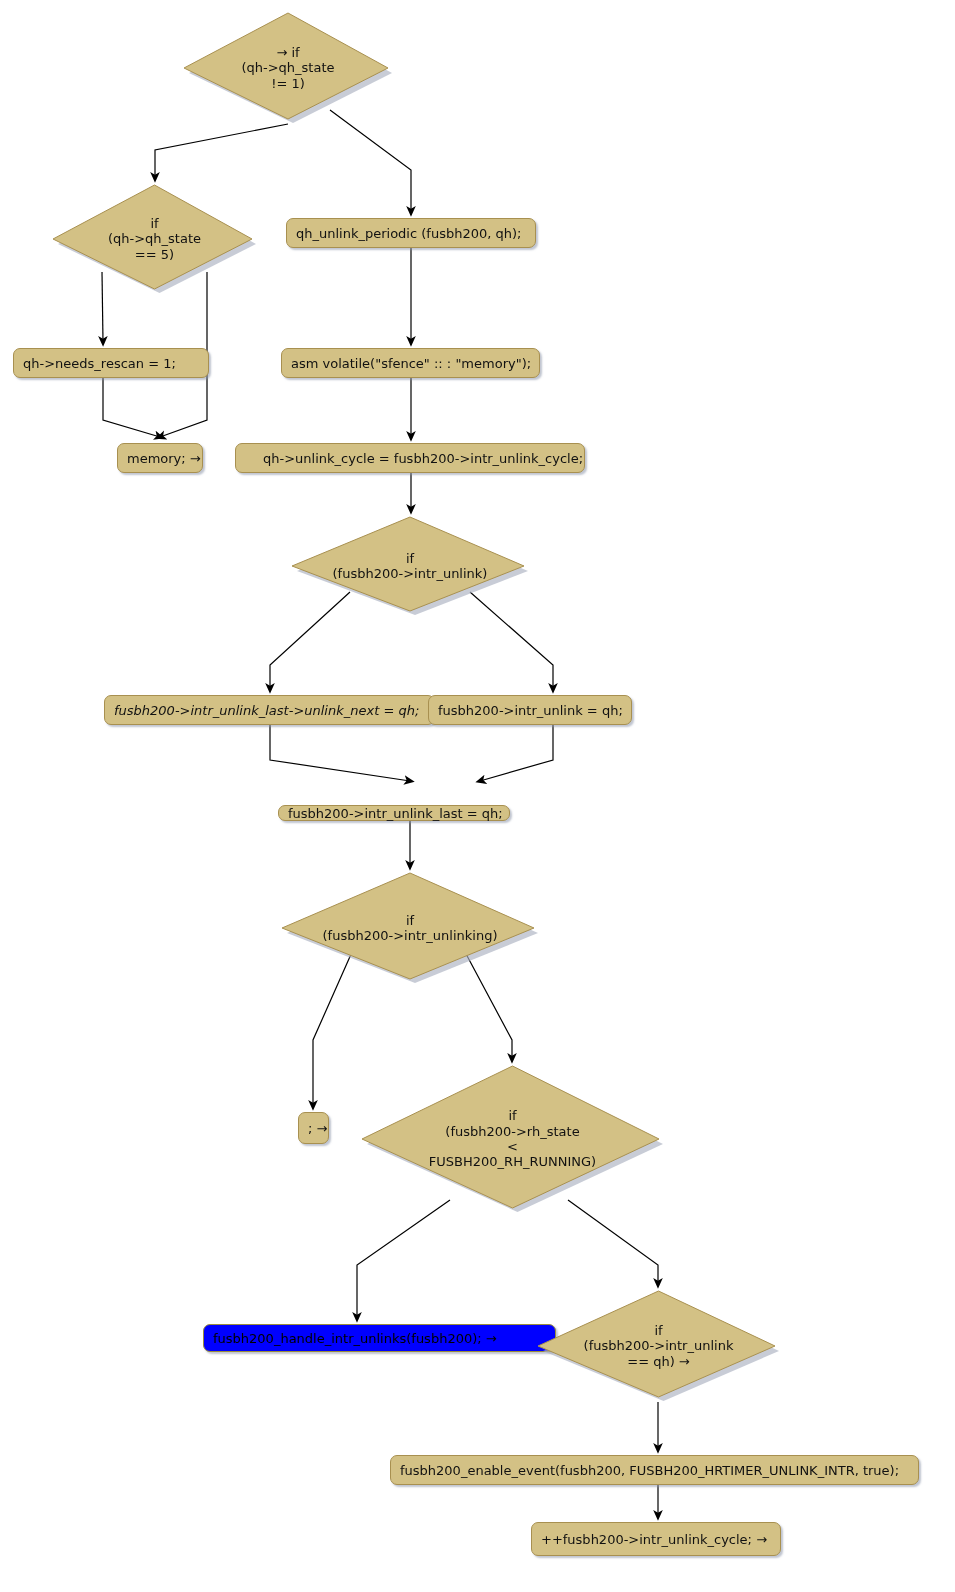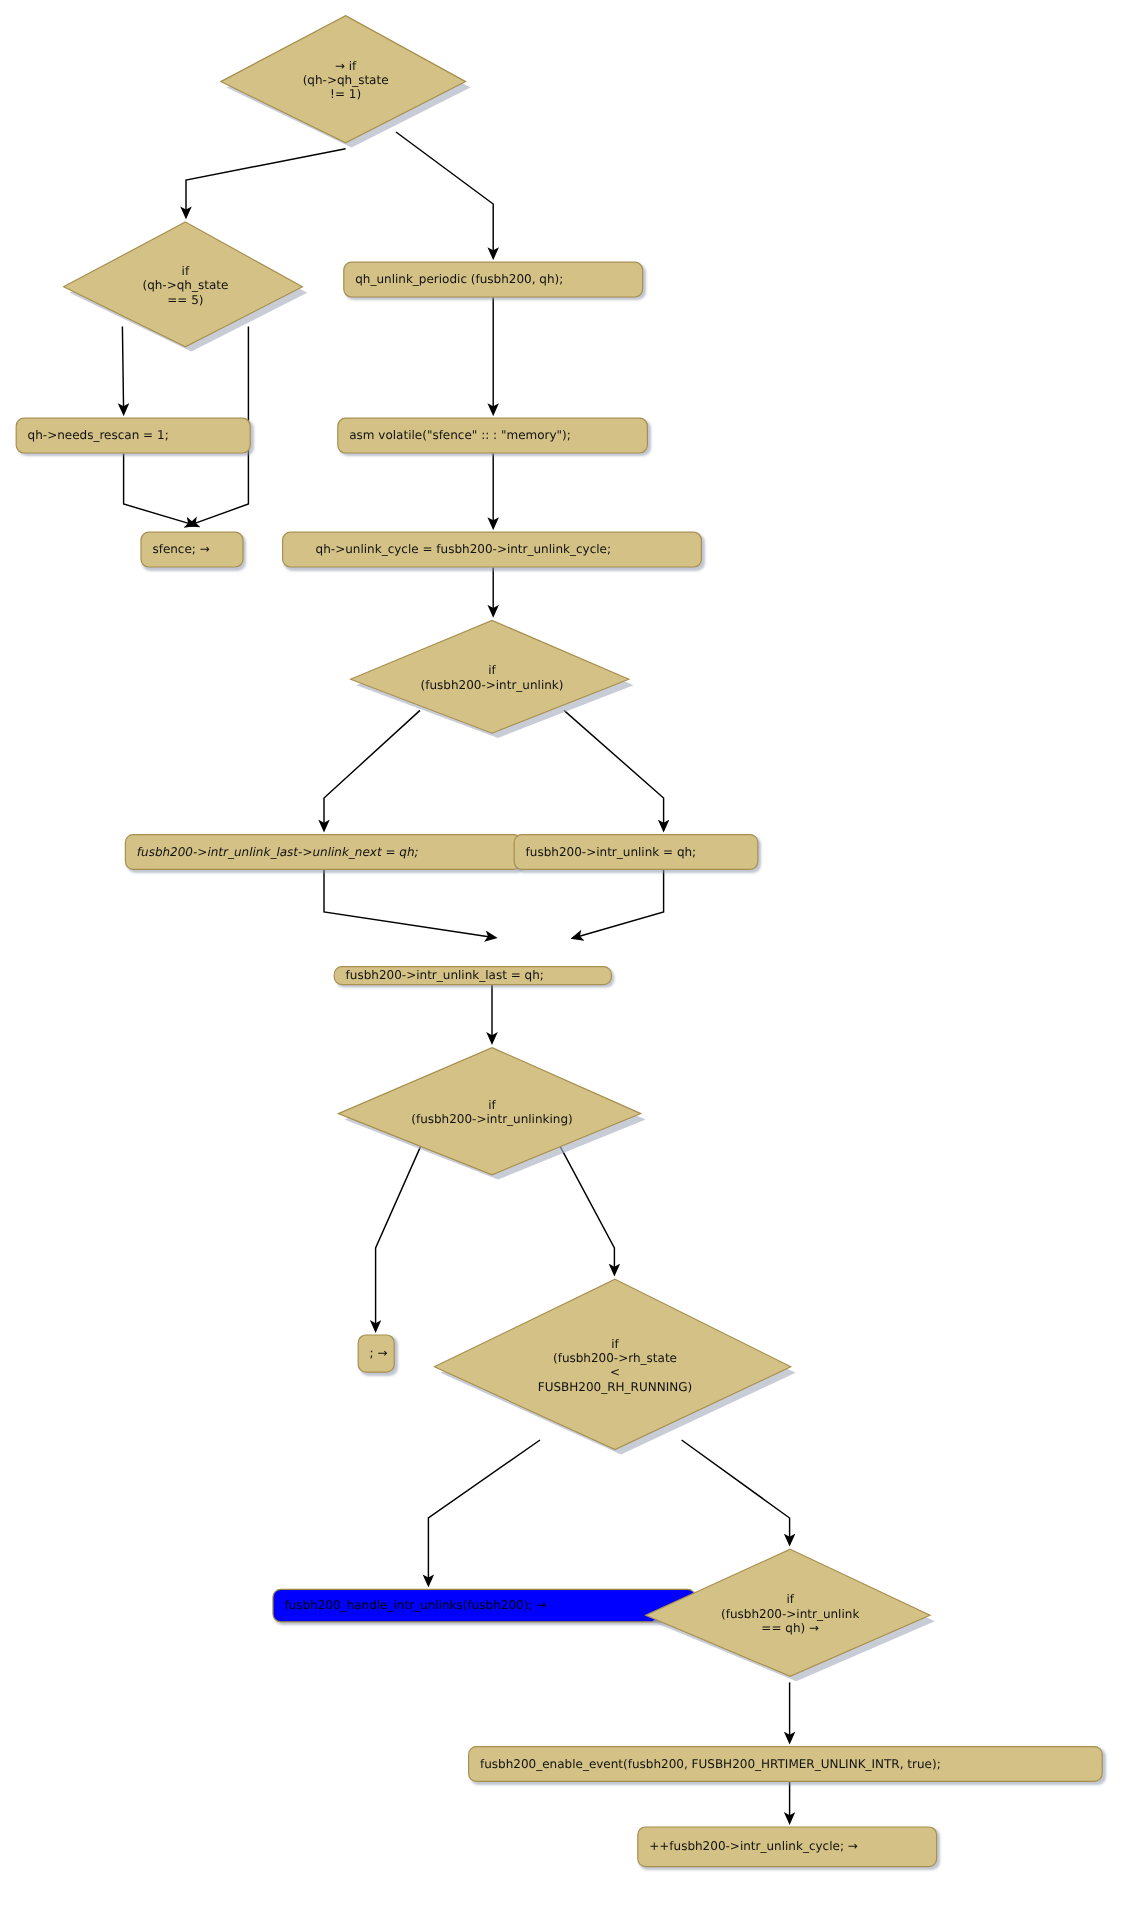--- a/index.html
+++ b/index.html
@@ -35,21 +35,21 @@
     text-align:center;
   }
   .diamond .dshape{
     position:absolute;left:0;top:0;width:100%;height:100%;
   }
   .diamond .dlabel{
     position:relative;z-index:2;color:#111;line-height:1.18;
     text-align:center;white-space:pre;
   }
 
-  .t13{font-size:10px;}
+  .t13{font-size:13px;}
 </style>
 </head>
 <body>
 
 <div id="canvas">
   <svg class="edges" viewBox="0 0 955 1592">
     <defs>
       <marker id="arrowhead" markerWidth="9" markerHeight="9" refX="5" refY="4" orient="auto" markerUnits="strokeWidth">
         <path d="M0,0 L9,4 L0,8 L2.2,4 z" fill="#000"></path>
       </marker>
@@ -98,21 +98,21 @@
       <div class="node rect" style="left: 286px; top: 218px; width: 250px; height: 30px;">
         <span class="t13">qh_unlink_periodic (fusbh200, qh);</span>
       </div>
       <div class="node rect" style="left: 13px; top: 348px; width: 196px; height: 30px;">
         <span class="t13">qh-&gt;needs_rescan = 1;</span>
       </div>
       <div class="node rect" style="left: 281px; top: 348px; width: 259px; height: 30px;">
         <span class="t13">asm volatile("sfence" :: : "memory");</span>
       </div>
       <div class="node rect" style="left: 117px; top: 443px; width: 86px; height: 30px;">
-        <span class="t13">sfence; →</span>
+        <span class="t13">memory; →</span>
       </div>
       <div class="node rect" style="left: 235px; top: 443px; width: 350px; height: 30px; padding-left: 27px;">
         <span class="t13">qh-&gt;unlink_cycle = fusbh200-&gt;intr_unlink_cycle;</span>
       </div>
       <div class="node diamond" style="left: 291px; top: 516px; width: 238px; height: 100px;">
         <svg class="dshape" viewBox="0 0 238 100" preserveAspectRatio="none">
           <path d="M124,7 L237,55 L124,99 L6,55 Z" fill="#aab0c0" opacity=".65"></path>
           <path d="M119,1 L233,50 L119,95 L1,50 Z" fill="#d3c185" stroke="#a89050" stroke-width="1"></path>
         </svg>
         <div class="dlabel t13">if
@@ -141,21 +141,21 @@
       <div class="node diamond" style="left: 361px; top: 1065px; width: 303px; height: 148px;">
         <svg class="dshape" viewBox="0 0 303 148" preserveAspectRatio="none">
           <path d="M156.5,7 L302,79 L156.5,147 L6,79 Z" fill="#aab0c0" opacity=".65"></path>
           <path d="M151.5,1 L298,74 L151.5,143 L1,74 Z" fill="#d3c185" stroke="#a89050" stroke-width="1"></path>
         </svg>
         <div class="dlabel t13">if
 (fusbh200-&gt;rh_state
 &lt;
 FUSBH200_RH_RUNNING)</div>
       </div>
-      <div class="node rect highlight" style="left: 203px; top: 1324px; width: 353px; height: 28px; margin-left: 24px;">
+      <div class="node rect highlight" style="left: 203px; top: 1324px; width: 353px; height: 28px;">
         <span class="t13">fusbh200_handle_intr_unlinks(fusbh200); →</span>
       </div>
       <div class="node diamond" style="left: 537px; top: 1290px; width: 243px; height: 112px;">
         <svg class="dshape" viewBox="0 0 243 112" preserveAspectRatio="none">
           <path d="M126.5,7 L242,61 L126.5,111 L6,61 Z" fill="#aab0c0" opacity=".65"></path>
           <path d="M121.5,1 L238,56 L121.5,107 L1,56 Z" fill="#d3c185" stroke="#a89050" stroke-width="1"></path>
         </svg>
         <div class="dlabel t13">if
 (fusbh200-&gt;intr_unlink
 == qh) →</div>

